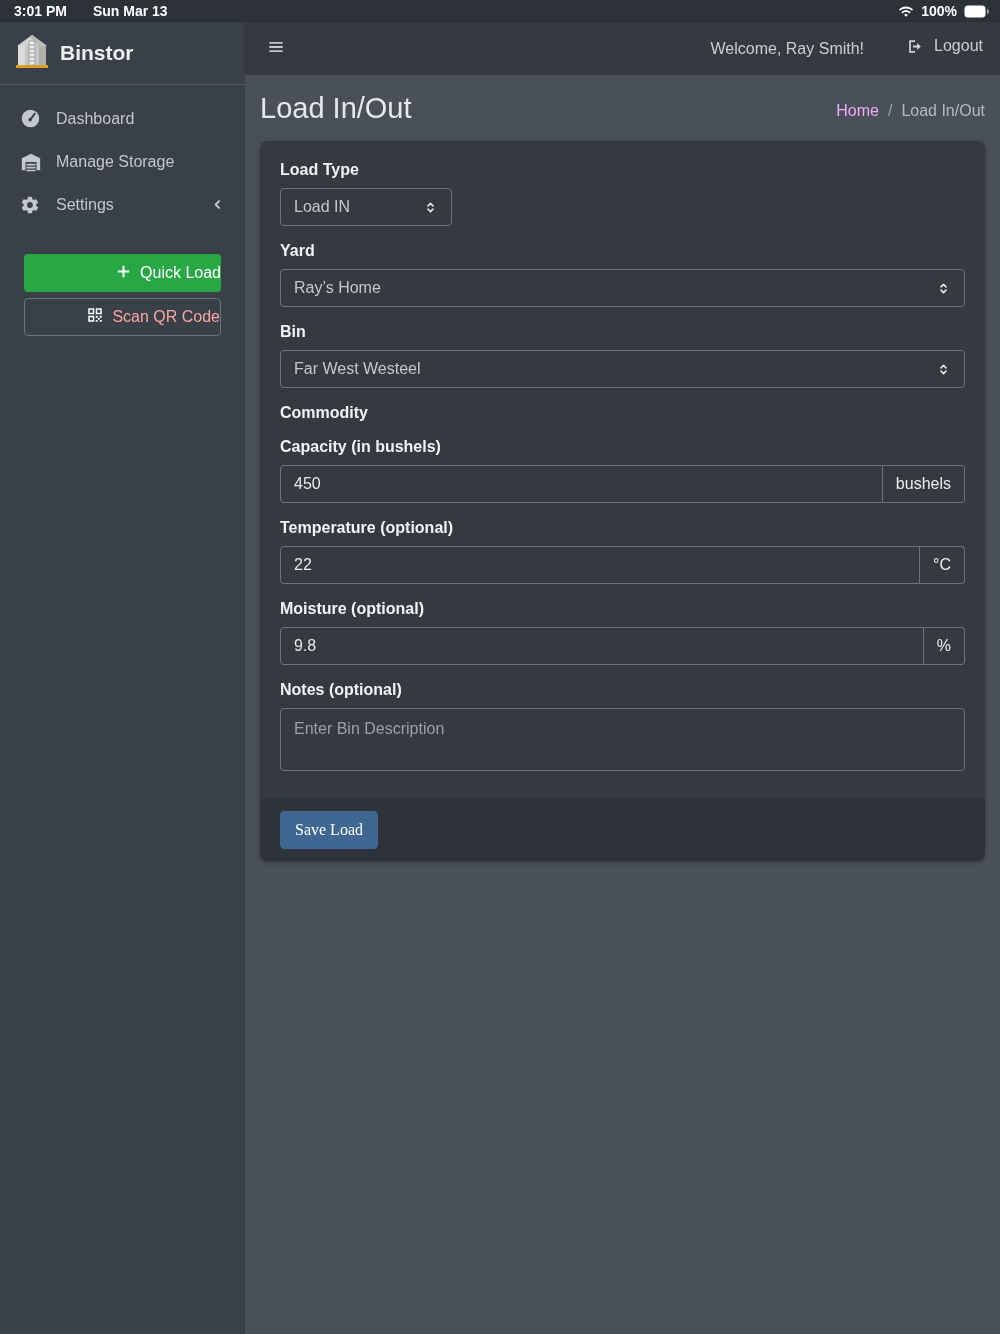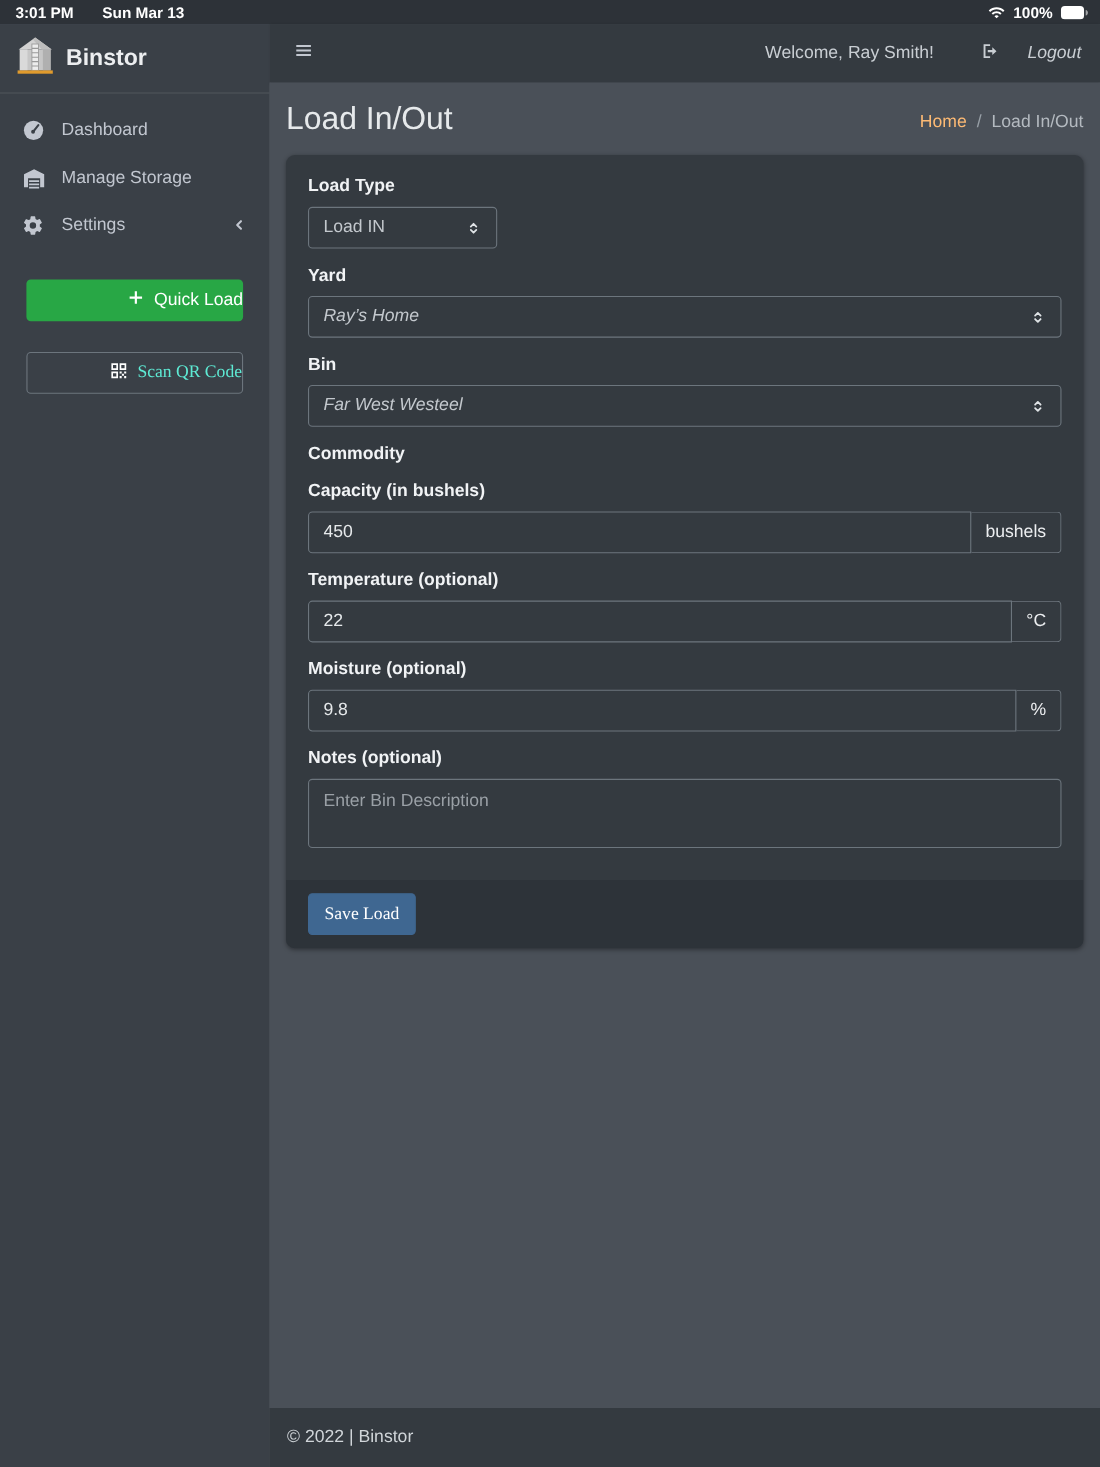--- a/index.html
+++ b/index.html
@@ -26,51 +26,51 @@
   .brand svg { flex:0 0 auto; }
   .side-nav { padding:12px 8px 0 8px; }
   .nav-item { display:flex; align-items:center; height:43px; padding:0 12px; border-radius:4px;
     color:#c2c7d0; font-size:16px; cursor:pointer; }
   .nav-item .nicon { width:23px; margin-right:13px; display:flex; align-items:center; color:#c2c7d0; }
   .nav-item .chev { margin-left:auto; color:#c2c7d0; display:flex; }
   .side-actions { padding:0 24px; }
   .btn { display:flex; align-items:center; justify-content:flex-end; gap:8px; height:38px;
     border-radius:4px; font-size:16px; cursor:pointer; }
   .btn-quick { margin-top:28px; background:#28a745; color:#fff; }
-  .btn-scan { margin-top:28px; background:transparent; border:1px solid #6c757d; color:#5eead4;font-family:Liberation Serif, serif; }
+  .btn-scan { margin-top:6px; background:transparent; border:1px solid #6c757d; color:#fca5a5; }
 
   
   .navbar { height:53px; flex:0 0 auto; background:#343a40; display:flex; align-items:center;
     padding:0 17px; box-shadow:0 1px 2px rgba(0,0,0,.25); }
   .hamburger { color:#c2c7d0; display:flex; cursor:pointer; padding:4px; }
   .nav-right { margin-left:auto; display:flex; align-items:center; gap:42px; color:#c9ced3; font-size:16px; }
-  .logout { display:flex; align-items:center; gap:24px; cursor:pointer; color:#c9ced3;font-style:italic; }
+  .logout { display:flex; gap:9px; cursor:pointer; color:#c9ced3; }
 
   
   .content { flex:1; background:#4a5058; padding:15px 15px 0 15px; min-height:0; }
   .content-header { display:flex; justify-content:space-between; align-items:flex-start; padding:2px 0 16px 0; }
   .page-title { font-size:29px; font-weight:400; color:#e6e9eb; }
   .breadcrumb { margin-top:10px; font-size:16px; display:flex; gap:9px; align-items:center; }
-  .bc-home { color:#fdba74; cursor:pointer; text-decoration:none; }
+  .bc-home { color:#f0abfc; cursor:pointer; text-decoration:none; }
   .bc-sep { color:#98a0a7; }
   .bc-cur { color:#b4bac0; }
 
   
   .card { background:#343a40; border-radius:8px; overflow:hidden; box-shadow:0 1px 4px rgba(0,0,0,.35); }
   .card-body { padding:20px; }
   .form-group { margin-bottom:16px; }
   .form-group:last-child { margin-bottom:4px; }
   .flabel { display:block; color:#f1f3f5; font-size:16px; font-weight:700; margin-bottom:9px; }
   .control { height:38px; border:1px solid #6c757d; border-radius:4px; background:transparent;
     font-size:16px; color:#e6e9eb; font-family:"Liberation Sans", sans-serif; }
   .select { display:flex; align-items:center; justify-content:space-between; gap:10px;
     padding:0 13px; color:#c3c8cd; cursor:pointer; }
   .select svg { color:#dfe3e6; flex:0 0 auto; }
   .select-sm { width:172px; }
-  .select-full { width:100%;font-style:italic; }
+  .select-full { width:100%; }
   input.control { padding:0 13px; width:100%; outline:none; }
   .igroup { display:flex; }
   .igroup input { border-radius:4px 0 0 4px; }
   .addon { border:1px solid #6c757d; border-left:none; border-radius:0 4px 4px 0;
     display:flex; align-items:center; padding:0 13px; color:#eceef0; font-size:16px; background:transparent; }
   .addon-btn { cursor:pointer; color:#fff; }
   .w-dt { width:162px; } .w-cap { width:88px; } .w-sm { width:124px; }
   textarea.control { width:100%; height:63px; padding:10px 13px; resize:none; line-height:1.3; }
   ::placeholder { color:#9aa0a6; opacity:1; }
   .card-footer { background:#2d3339; padding:12px 20px; }
@@ -281,19 +281,16 @@
               <textarea class="control" rows="2" placeholder="Enter Bin Description" style=""></textarea>
             </div>
 
           </div>
           <div class="card-footer">
             <button class="btn-save">Save Load</button>
           </div>
         </div>
       </div>
 
-      <footer class="footer">
-        <span>© 2022 | Binstor</span>
-      </footer>
 
     </div>
   </div>
 </div>
 
 </body></html>

